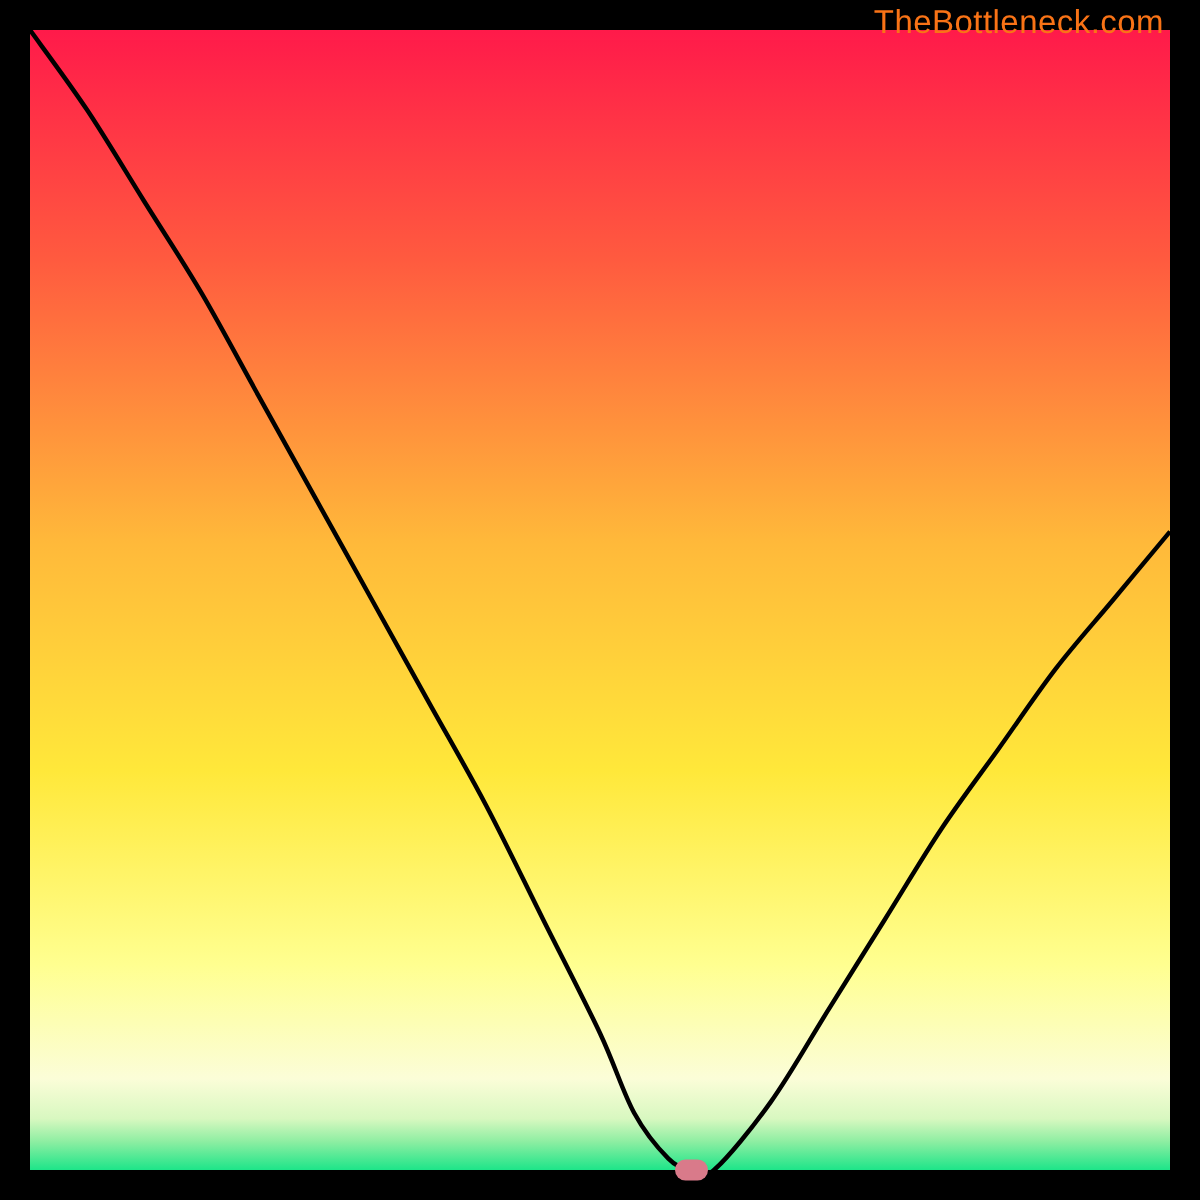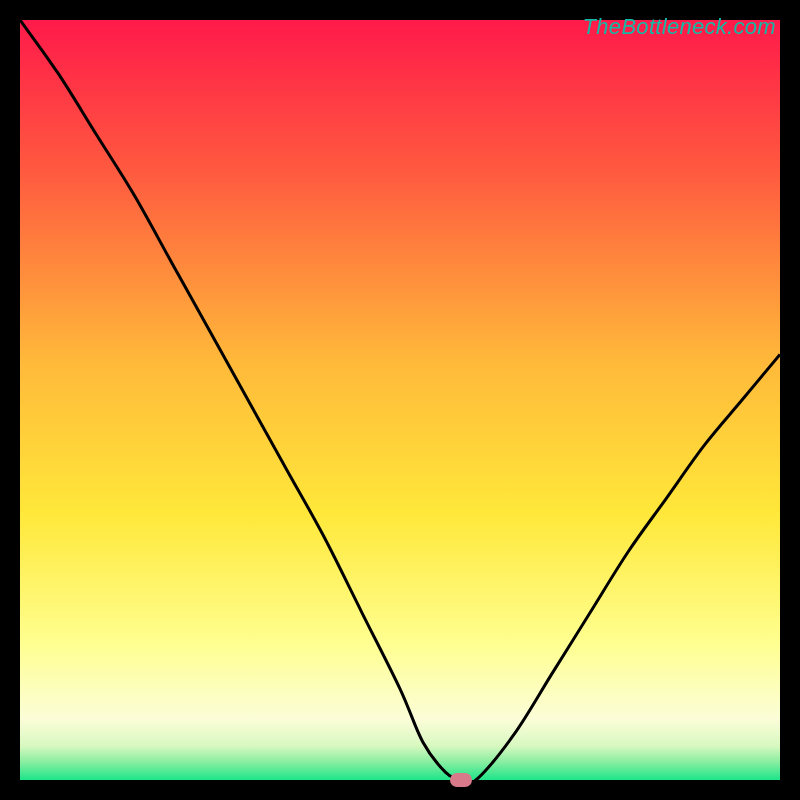--- a/index.html
+++ b/index.html
@@ -1,20 +1,20 @@
 <!DOCTYPE html>
 <html><head>
 <meta charset="utf-8">
 <style>
 * { margin: 0; padding: 0; box-sizing: border-box; }
 body { width: 800px; height: 800px; background: #000; position: relative; font-family: Arial, sans-serif; }
 .plot-area { position: absolute; left: 20px; top: 20px; width: 760px; height: 760px; }
 .gradient-bg { width: 100%; height: 100%; position: absolute; }
 .curve { position: absolute; left: 0; top: 0; width: 100%; height: 100%; }
-.attribution { position: absolute; top: 14px; right: 24px; color: #14b8a6; font-size: 22px; font-weight: 500; letter-spacing: 0.3px; font-style: italic; }
+.attribution { position: absolute; top: 2px; right: 24px; color: #f97316; font-size: 22px; font-weight: 500; letter-spacing: 0.3px; }
 .marker { position: absolute; width: 22px; height: 14px; background: #d97a8a; border-radius: 7px; transform: translate(-50%, -50%); }
 </style>
 </head>
 <body>
 
 <div class="plot-area">
   <svg class="gradient-bg" viewBox="0 0 760 760" preserveAspectRatio="none">
     <defs>
       <linearGradient id="bg" x1="0" y1="0" x2="0" y2="1">
         <stop offset="0%" stop-color="#ff1a4a"></stop>

